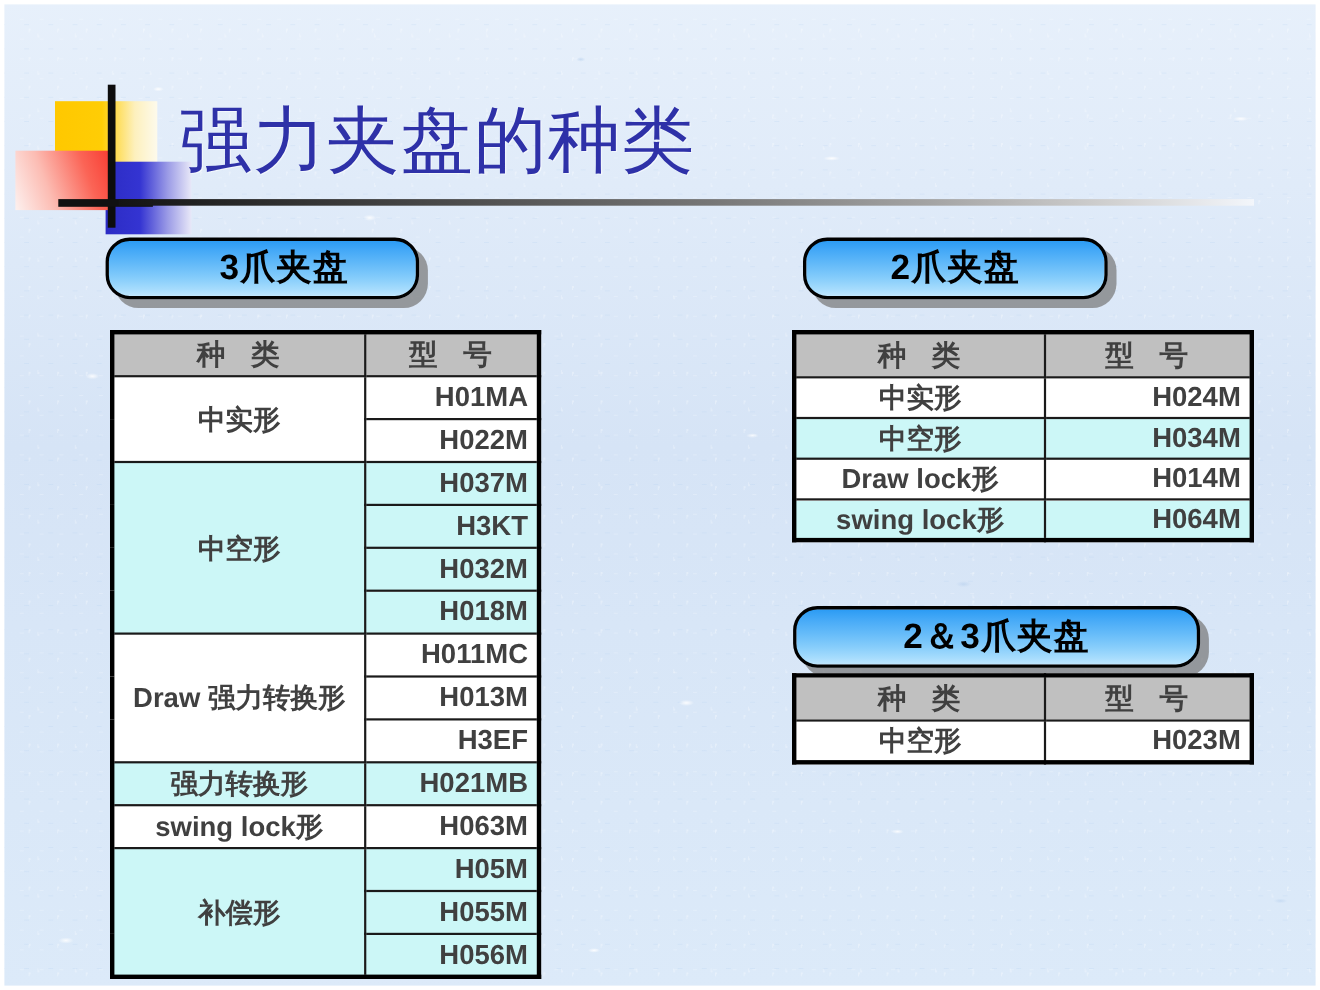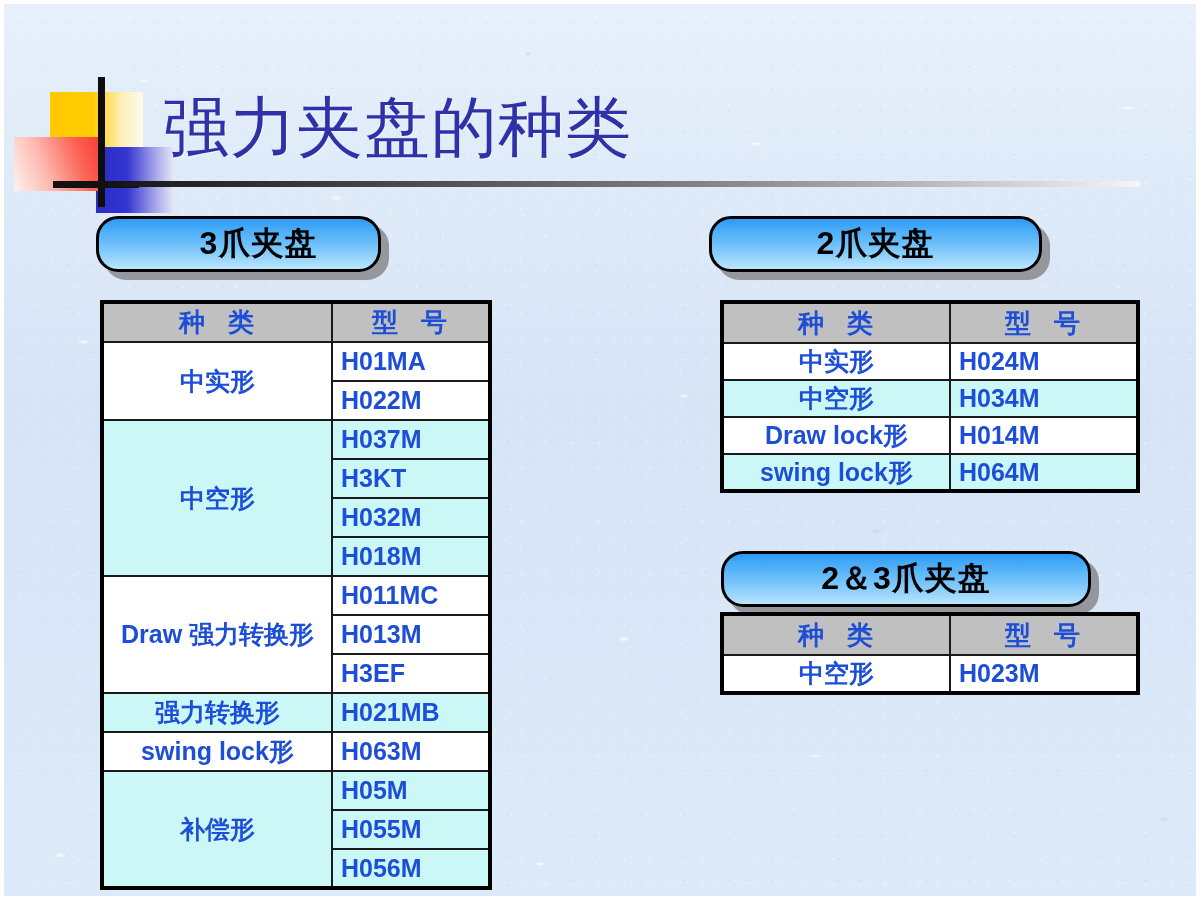--- a/index.html
+++ b/index.html
@@ -131,50 +131,50 @@
   }
   .pill-label {
     font-size: 32px;
     font-weight: bold;
     color: #000000;
     letter-spacing: 1px;
     white-space: nowrap;
   }
 
   #pill-3jaw  { left: 96px;  top: 216px; width: 285px; height: 56px; padding-left: 40px; }
-  #pill-2jaw  { left: 709px; top: 216px; width: 333px; height: 56px; }
+  #pill-2jaw  { left: 730px; top: 216px; width: 277px; height: 56px; }
   #pill-23jaw { left: 721px; top: 518px; width: 370px; height: 56px; margin-top: 33px; }
 
   
   .chuck-table {
     position: absolute;
     border-collapse: collapse;
     border: 4px solid #000000;
     background: #ffffff;
     z-index: 12;
     table-layout: fixed;
   }
   .chuck-table td, .chuck-table th {
     border: 2px solid #1a1a1a;
     font-size: 25px;
     font-weight: bold;
-    color: #1d4ed8;
+    color: #404040;
     padding: 0 8px;
     white-space: nowrap;
     overflow: hidden;
   }
   .chuck-table th {
     background: #c0c0c0;
     text-align: center;
     font-size: 26px;
     letter-spacing: 8px;
     padding-left: 14px;
   }
   .cat-cell { text-align: center; }
-  .model-cell { text-align: left; padding-left: 12px; }
+  .model-cell { text-align: right; padding-left: 12px; }
   .row-white { background: #ffffff; }
   .row-cyan  { background: #ccf7f7; }
 
   
   #table-3jaw { left: 100px; top: 300px; width: 392px; }
   #table-3jaw col.c-cat { width: 230px; }
   #table-3jaw col.c-mod { width: 158px; }
   #table-3jaw th { height: 40px; }
   #table-3jaw td { height: 39px; }
 

